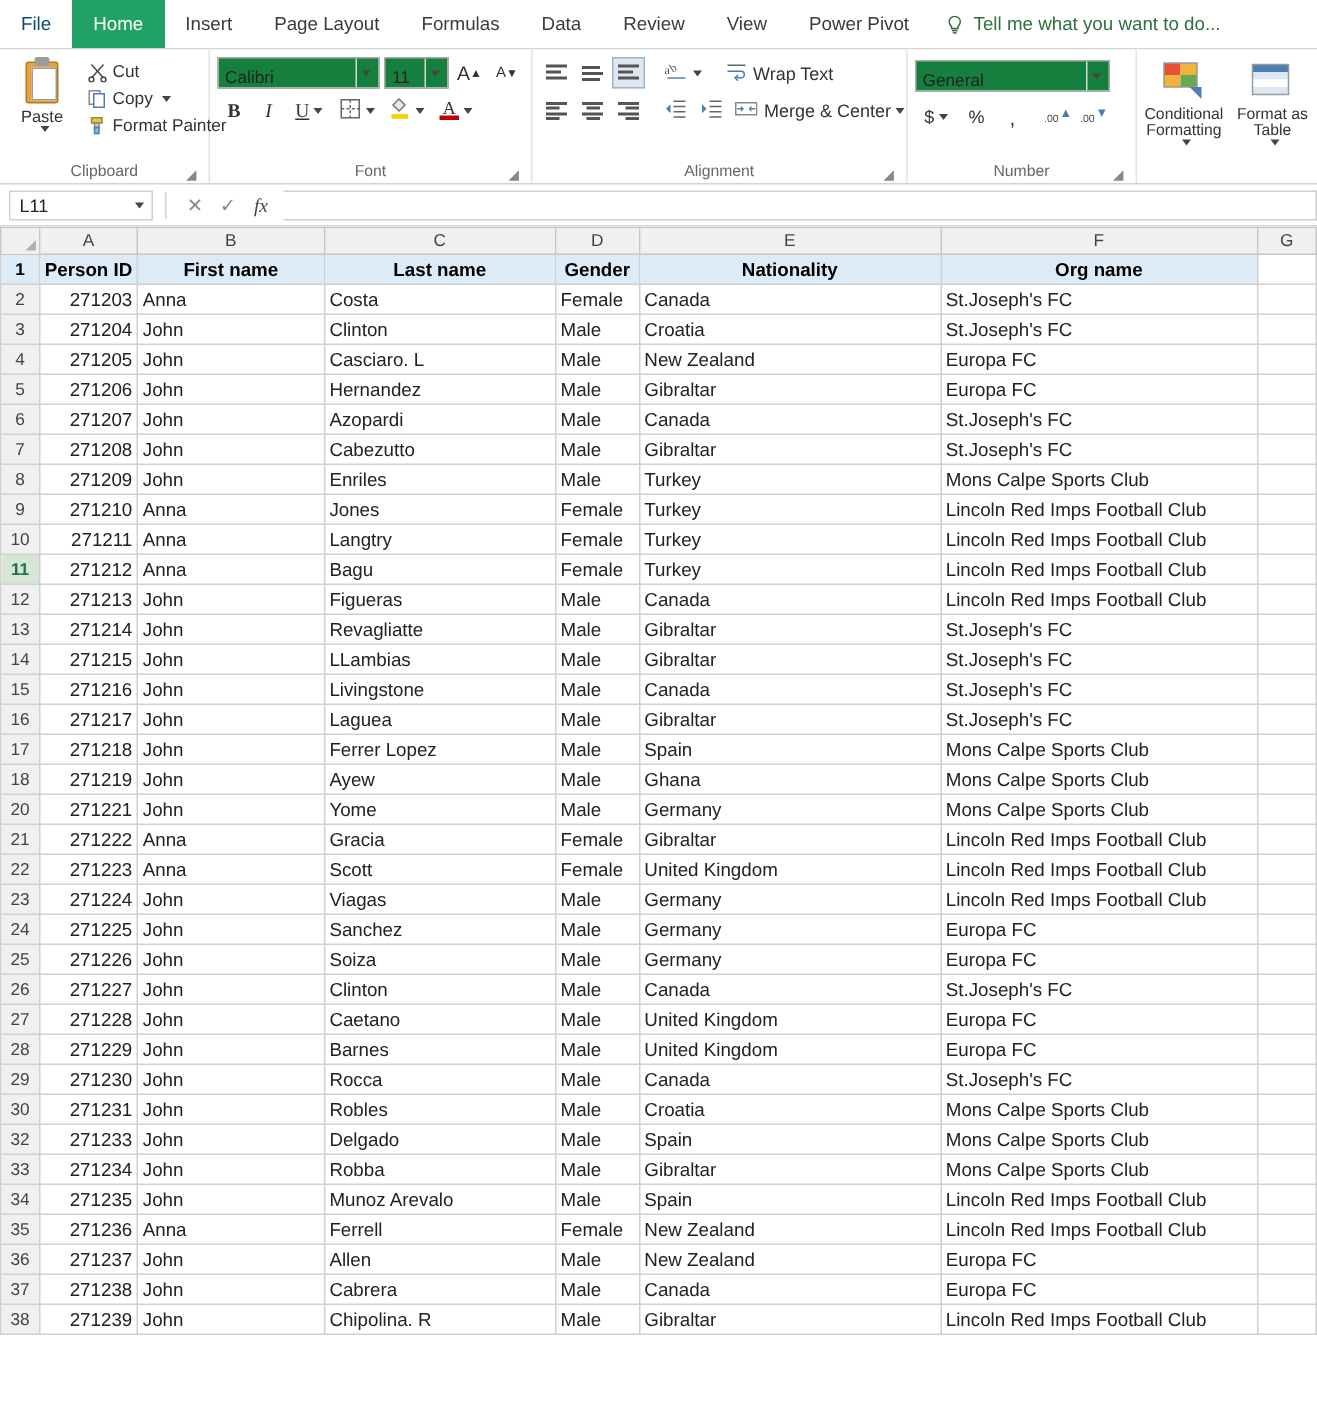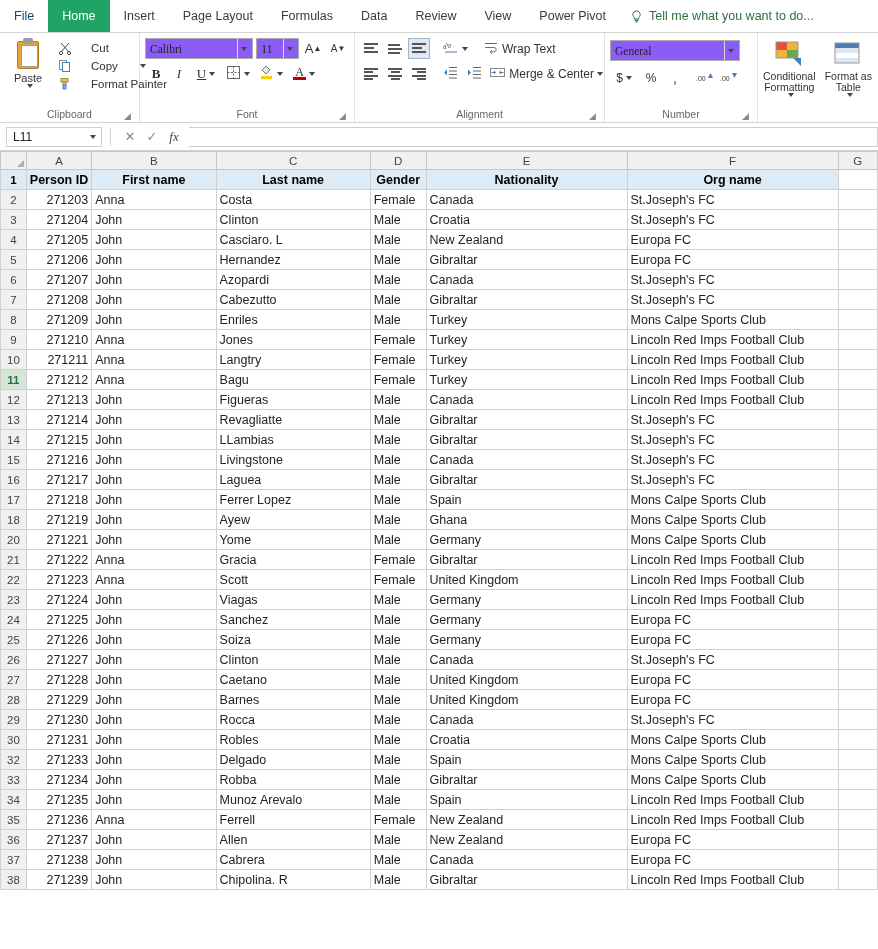--- a/index.html
+++ b/index.html
@@ -123,38 +123,37 @@
     width: 0; height: 0;
     border-left: 3.5px solid transparent;
     border-right: 3.5px solid transparent;
     border-top: 4px solid #444;
     display: inline-block;
     margin-left: 3px;
     vertical-align: middle;
   }
   .clip-cmds { display: flex; flex-direction: column; gap: 2px; padding-top: 2px; }
   .clip-cmd {
-    display: flex; align-items: center; gap: 19px;
+    display: flex; align-items: center; gap: 3px;
     font-size: 11.5px; color: #333;
     padding: 1px 3px;
     white-space: nowrap;
   }
   .mini-ico { width: 14px; height: 14px; position: relative; flex: 0 0 14px; }
 
   
   .font-row { display: flex; align-items: center; gap: 3px; padding: 2px 0; }
   .combo {
     height: 21px;
     border: 1px solid #adadad;
-    background: #8b5cf6;
-    display: flex; align-items: center;
+    background: #15803d;
+    display: flex; align-items: flex-end;
     padding: 0 2px 0 4px;
     font-size: 11.5px;
     color: #222;
-    font-family: Liberation Serif, serif;
   }
   .combo .val { flex: 1; overflow: hidden; white-space: nowrap; }
   .combo .arrow {
     width: 13px; height: 19px;
     display: flex; align-items: center; justify-content: center;
     border-left: 1px solid #d8d8d8;
   }
   .fontname { width: 118px; }
   .fontsize { width: 46px; }
   .btn {

